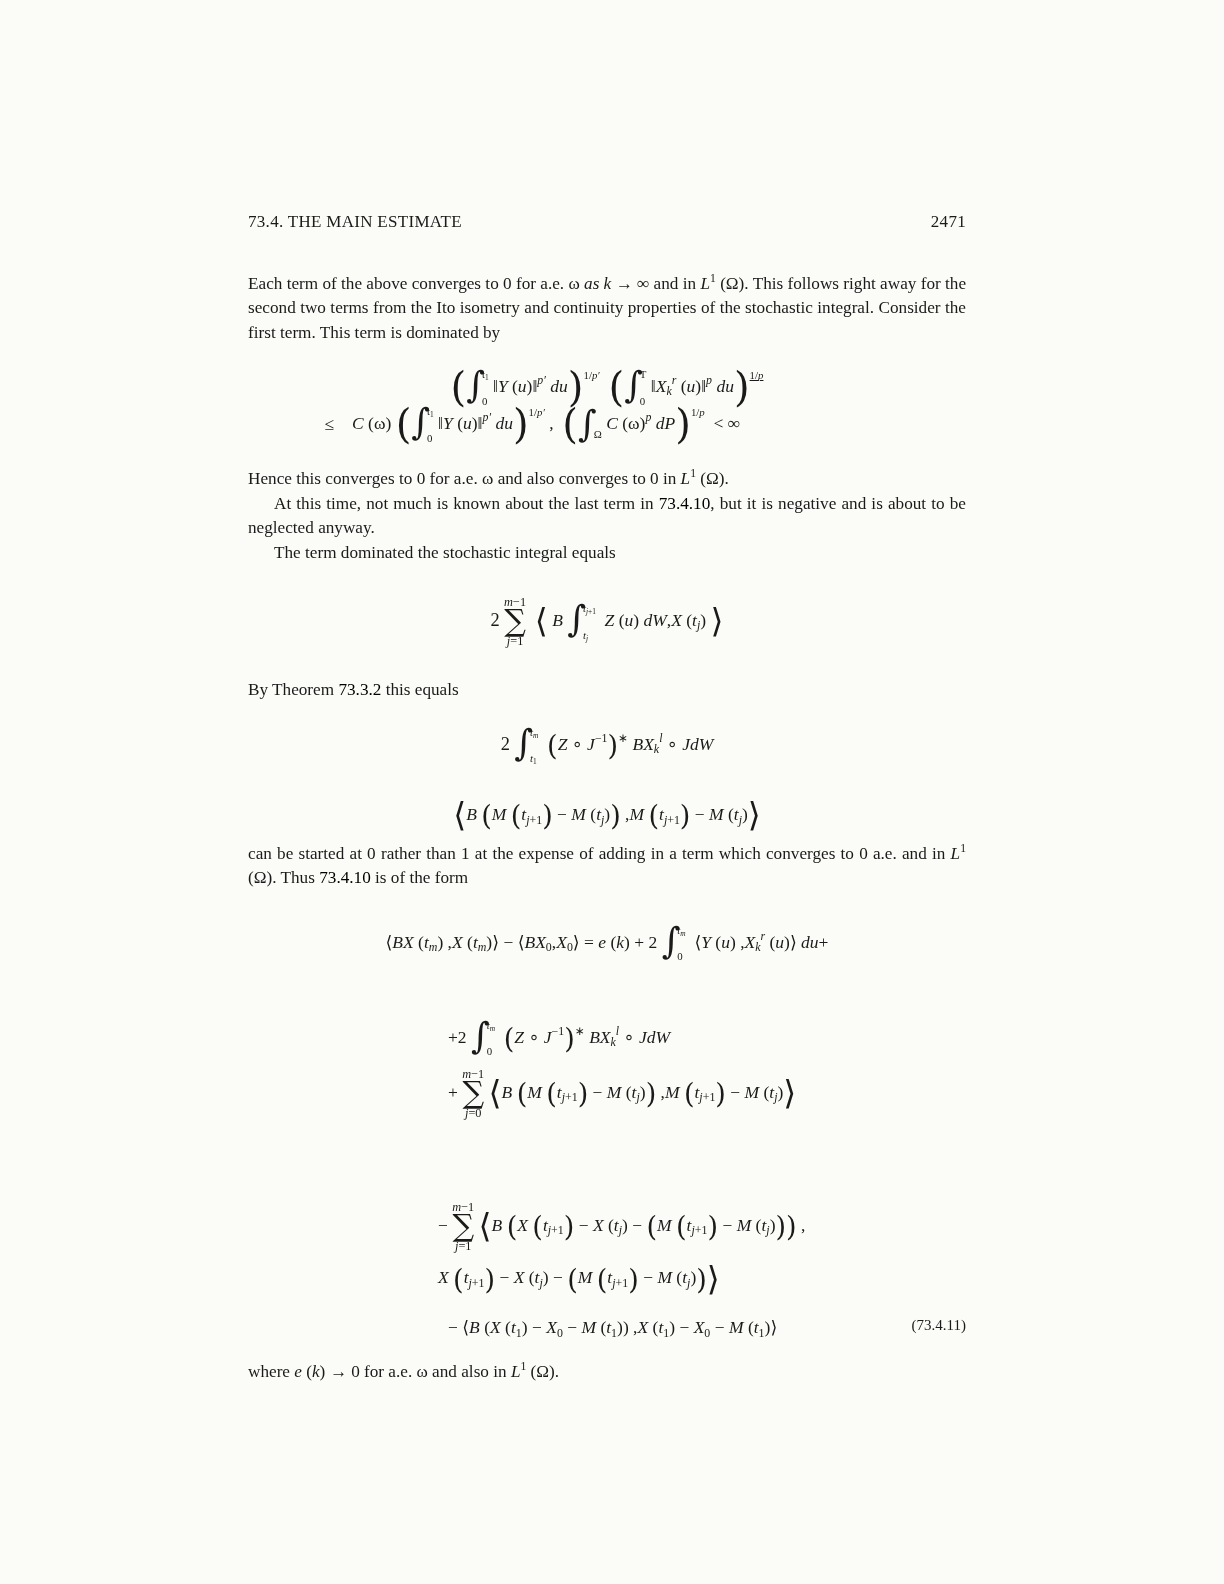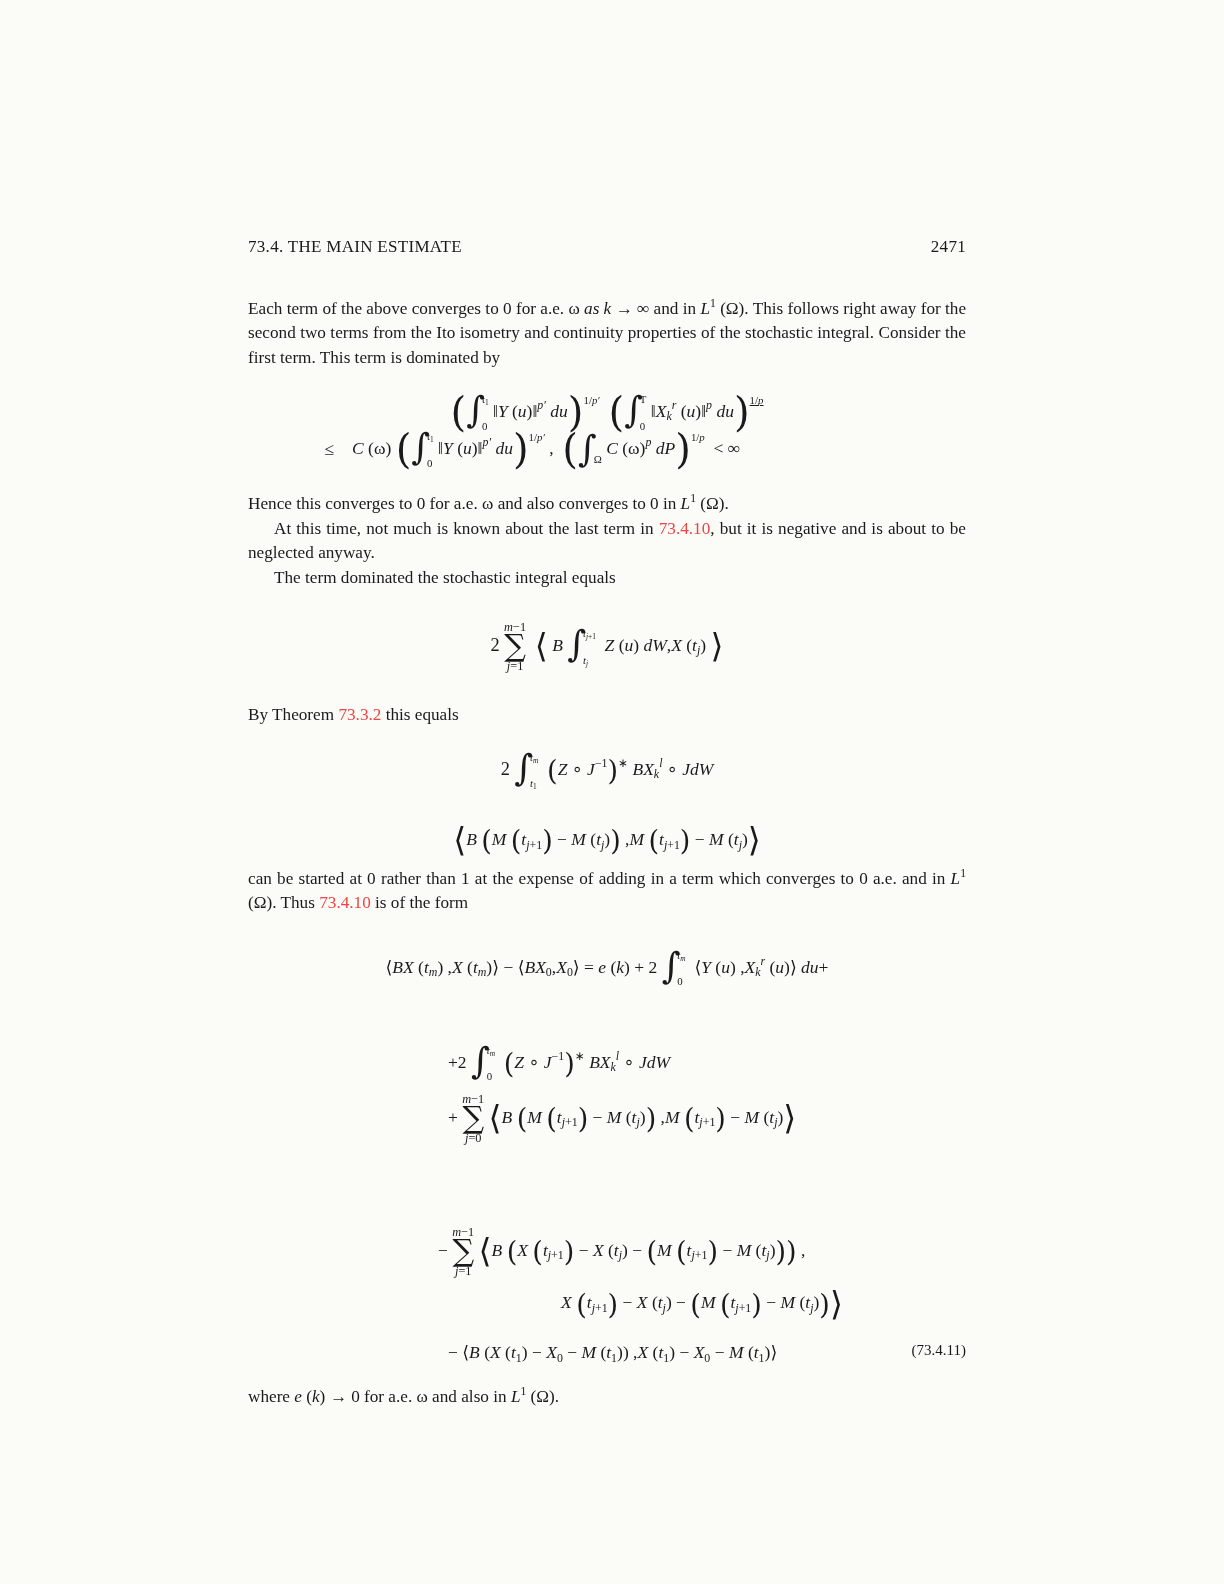--- a/index.html
+++ b/index.html
@@ -28,21 +28,20 @@
     top: 212px;
     width: 718px;
   }
   .runhead {
     display: flex;
     justify-content: space-between;
     align-items: baseline;
     font-size: 16.5px;
     letter-spacing: 0.3px;
     margin-bottom: 40px;
-    margin-top: 25px;
   }
   .runhead .left {
     font-variant: small-caps;
     font-size: 17px;
   }
   .runhead .right {
     font-size: 17px;
   }
   p.body {
     font-size: 17.2px;
@@ -63,21 +62,21 @@
     font-size: 17.5px;
     margin: 14px 0;
     position: relative;
   }
   .eqnum {
     position: absolute;
     right: 0;
     bottom: 4px;
     font-size: 15px;
   }
-  .ref { color: #ef4444; }
+  .ref { color: #000000; }
 
   
   .it { font-style: italic; }
   .rm { font-style: normal; }
   sub, sup {
     font-size: 0.68em;
     line-height: 0;
   }
   sub { vertical-align: -0.32em; }
   sup { vertical-align: 0.62em; }
@@ -300,21 +299,21 @@
     <div class="gap-l"></div>
 
     <div class="eq" style="text-align:left; padding-left:190px; margin-bottom:14px;">
       −
       <span class="sum"><span class="up"><span class="it">m</span>−1</span><span class="sg">∑</span><span class="dn"><span class="it">j</span>=1</span></span>
       <span class="ang">⟨</span><span class="it">B</span>
       <span class="paren-med">(</span><span class="it">X</span> <span class="paren-med">(</span><span class="it">t</span><sub><span class="it">j</span>+1</sub><span class="paren-med">)</span> − <span class="it">X</span> <span class="rm">(</span><span class="it">t</span><sub><span class="it">j</span></sub><span class="rm">)</span> −
       <span class="paren-med">(</span><span class="it">M</span> <span class="paren-med">(</span><span class="it">t</span><sub><span class="it">j</span>+1</sub><span class="paren-med">)</span> − <span class="it">M</span> <span class="rm">(</span><span class="it">t</span><sub><span class="it">j</span></sub><span class="rm">)</span><span class="paren-med">)</span><span class="paren-med">)</span> ,
     </div>
 
-    <div class="eq" style="text-align:center; padding-left:190px; margin-bottom:14px;">
+    <div class="eq" style="text-align:left; padding-left:190px; margin-bottom:14px;">
       <span class="it">X</span> <span class="paren-med">(</span><span class="it">t</span><sub><span class="it">j</span>+1</sub><span class="paren-med">)</span> − <span class="it">X</span> <span class="rm">(</span><span class="it">t</span><sub><span class="it">j</span></sub><span class="rm">)</span> −
       <span class="paren-med">(</span><span class="it">M</span> <span class="paren-med">(</span><span class="it">t</span><sub><span class="it">j</span>+1</sub><span class="paren-med">)</span> − <span class="it">M</span> <span class="rm">(</span><span class="it">t</span><sub><span class="it">j</span></sub><span class="rm">)</span><span class="paren-med">)</span><span class="ang">⟩</span>
     </div>
 
     <div class="eq" style="text-align:left; padding-left:200px; margin-top:28px;">
       − <span class="ang-s">⟨</span><span class="it">B</span> <span class="rm">(</span><span class="it">X</span> <span class="rm">(</span><span class="it">t</span><sub>1</sub><span class="rm">)</span> − <span class="it">X</span><sub>0</sub> − <span class="it">M</span> <span class="rm">(</span><span class="it">t</span><sub>1</sub><span class="rm">))</span> ,<span class="it">X</span> <span class="rm">(</span><span class="it">t</span><sub>1</sub><span class="rm">)</span> − <span class="it">X</span><sub>0</sub> − <span class="it">M</span> <span class="rm">(</span><span class="it">t</span><sub>1</sub><span class="rm">)</span><span class="ang-s">⟩</span>
       <span class="eqnum">(73.4.11)</span>
     </div>
 
     <div class="gap-s"></div>

